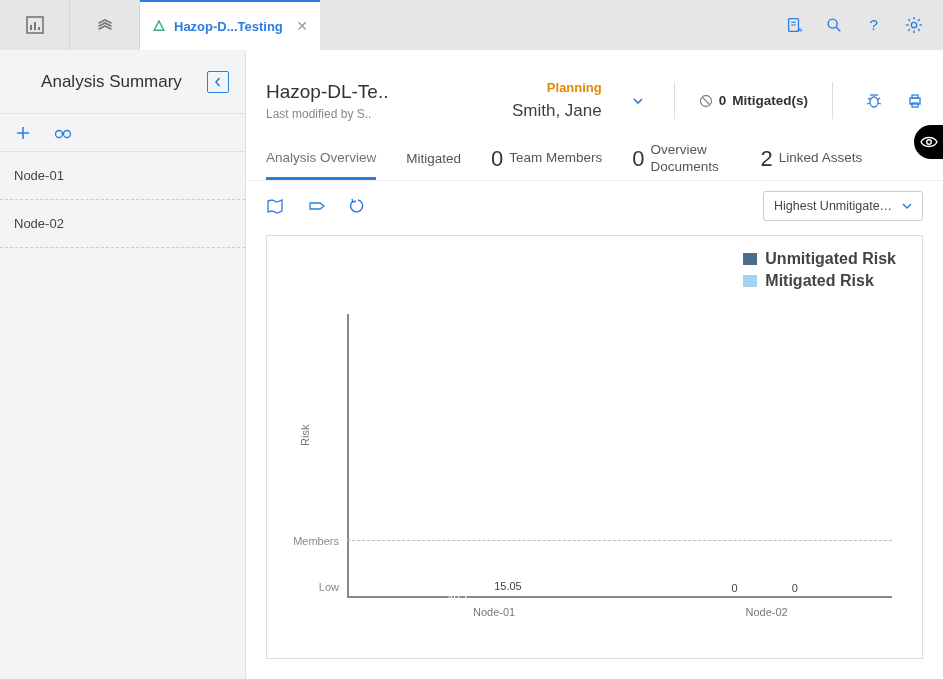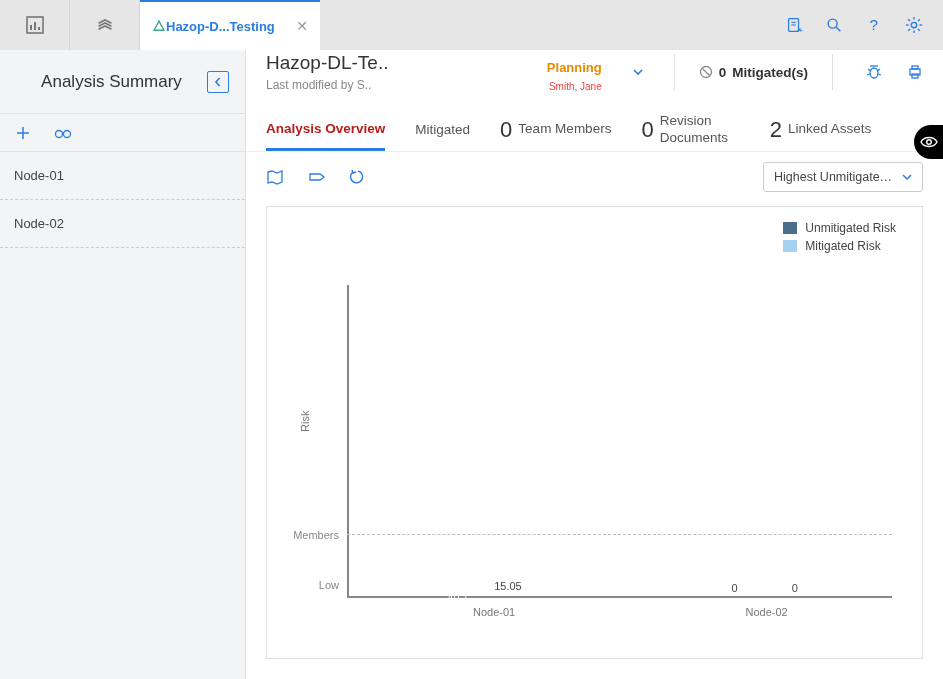--- a/index.html
+++ b/index.html
@@ -2,71 +2,71 @@
 <html><head>
 <meta charset="utf-8">
 <style>
   * { box-sizing: border-box; }
   html, body { margin: 0; padding: 0; font-family: -apple-system, BlinkMacSystemFont, "Segoe UI", Arial, sans-serif; font-size: 13px; color: #333; background: #fff; }
   .app { width: 943px; height: 679px; display: flex; flex-direction: column; overflow: hidden; position: relative; }
 
   
   .tabstrip { height: 50px; background: #e6e6e6; display: flex; align-items: stretch; position: relative; }
   .tabbtn { width: 70px; display:flex; align-items:center; justify-content:center; border-right:1px solid #d6d6d6; color:#777; cursor:pointer; }
-  .filetab { width: 180px; background:#fff; display:flex; align-items:center; padding:0 12px; position:relative; border-top:2px solid #2a7de1; }
+  .filetab { width: 180px; background:#fff; display:flex; align-items:center; padding:0 12px; gap:8px; position:relative; border-top:2px solid #2a7de1; }
   .filetab .lbl { color:#2a7de1; font-weight:600; flex:1; white-space:nowrap; overflow:hidden; text-overflow:ellipsis; }
   .filetab .close { color:#999; cursor:pointer; font-size:14px; }
   .topbar-right { margin-left:auto; display:flex; align-items:center; gap:22px; padding:0 20px; color:#2a7de1; }
   .topbar-right span { cursor:pointer; }
 
   .body { flex:1; display:flex; min-height:0; }
 
   
   .left { width:246px; background:#f2f4f6; display:flex; flex-direction:column; border-right:1px solid #e1e1e1; }
   .left-head { height:64px; border-bottom:1px solid #e1e1e1; display:flex; align-items:center; padding:0 16px; }
   .left-head h2 { font-size:17px; font-weight:400; margin:0; flex:1; color:#333;text-align:center; }
   .collapse-btn { width:22px; height:22px; border:1px solid #2a7de1; color:#2a7de1; display:flex; align-items:center; justify-content:center; font-size:11px; cursor:pointer; border-radius:2px; }
   .left-tools { height:38px; display:flex; align-items:center; gap:24px; padding:0 16px; border-bottom:1px solid #e1e1e1; color:#2a7de1; }
   .left-tools span { cursor:pointer; }
   .node-list { flex:1; }
   .node-item { height:48px; display:flex; align-items:center; padding:0 14px; border-bottom:1px dashed #ccc; cursor:pointer; color:#444; }
 
   
   .main { flex:1; display:flex; flex-direction:column; min-width:0; position:relative; }
-  .hdr { padding:2px 20px 0 20px; display:flex; align-items:flex-end; gap:18px; }
+  .hdr { padding:30px 20px 0 20px; display:flex; align-items:center; gap:18px; }
   .hdr-title { flex:0 0 auto; }
   .hdr-title h1 { font-size:19px; margin:0 0 4px 0; font-weight:400; color:#333; }
   .hdr-title .sub { font-size:12px; color:#888; }
   .hdr-status { display:flex; flex-direction:column; align-items:flex-end; margin-left:auto; padding-right:6px; }
   .hdr-status .st { color:#e68a00; font-weight:600; font-size:13px; }
-  .hdr-status .nm { color:#ef4444; font-size:10px;margin-top:6px; }
+  .hdr-status .nm { color:#404040; font-size:17px;margin-top:6px; }
   .hdr-caret { color:#2a7de1; align-self:center; cursor:pointer; padding:6px; }
   .hdr-sep { width:1px; background:#ddd; align-self:stretch; margin:2px 6px; }
   .hdr-revs { display:flex; align-items:center; gap:6px; color:#333; font-weight:600; font-size:13.5px; align-self:center; }
   .hdr-revs .ico { color:#888; font-weight:400; }
   .hdr-icons { display:flex; align-items:center; gap:24px; color:#2a7de1; align-self:center; padding-left:8px; }
   .hdr-icons span { cursor:pointer; }
 
   
   .atabs { display:flex; align-items:center; padding:0 20px; margin-top:16px; border-bottom:1px solid #eee; height:44px; gap:30px; }
   .atab { height:100%; display:flex; align-items:center; gap:6px; color:#555; cursor:pointer; font-size:13.5px; }
-  .atab.active { color:#b91c1c; font-weight:700; border-bottom:3px solid #2a7de1; }
+  .atab.active { color:#737373; font-weight:400; border-bottom:3px solid #2a7de1; }
   .atab .num { font-size:22px; color:#333; font-weight:400; }
   .atab .lbl2 { line-height:1.2; }
 
   
   .toolrow { display:flex; align-items:center; padding:10px 20px; gap:24px; }
   .toolrow .tl { color:#2a7de1; cursor:pointer; }
   .sortdd { margin-left:auto; border:1px solid #ccc; border-radius:3px; height:30px; padding:0 10px; display:flex; align-items:center; gap:8px; color:#444; cursor:pointer; font-size:12.5px; max-width:160px; }
   .sortdd .tx { white-space:nowrap; overflow:hidden; text-overflow:ellipsis; }
   .sortdd .car { color:#2a7de1; }
 
   
   .chartbox { margin:4px 20px 20px 20px; border:1px solid #ddd; flex:1; position:relative; padding:18px 24px 30px 60px; min-height:0; }
-  .legend { position:absolute; top:14px; right:26px; font-size:12px; color:#444; }
+  .legend { position:absolute; top:14px; right:26px; font-size:16px; color:#444;font-weight:bold; }
   .legend div { display:flex; align-items:center; gap:8px; margin-bottom:4px; }
   .sw { width:14px; height:12px; display:inline-block; }
   .sw.um { background:#4a6d8c; }
   .sw.m  { background:#a6d2f2; }
 
   .plot { position:absolute; left:80px; right:30px; top:78px; bottom:60px; }
   .ylab { position:absolute; left:-48px; top:50%; transform:rotate(-90deg) translateX(10px); transform-origin:left top; color:#777; font-size:11px; }
   .yaxis { position:absolute; left:0; top:0; bottom:0; width:2px; background:#888; }
   .xaxis { position:absolute; left:0; right:0; bottom:0; height:2px; background:#888; }
   .grid  { position:absolute; left:0; right:0; border-top:1.5px dashed #bbb; }
@@ -249,21 +249,21 @@
         </div>
         <div class="atab">
           <span>Mitigated</span>
         </div>
         <div class="atab">
           <span class="num">0</span>
           <span class="lbl2">Team Members</span>
         </div>
         <div class="atab">
           <span class="num">0</span>
-          <span class="lbl2" style="max-width:80px">Revision Documents</span>
+          <span class="lbl2" style="max-width:80px">Overview Documents</span>
         </div>
         <div class="atab">
           <span class="num">2</span>
           <span class="lbl2">Linked Assets</span>
         </div>
       </div>
 
       <div class="toolrow">
         <span class="tl">
           <svg width="18" height="16" viewBox="0 0 18 16">

